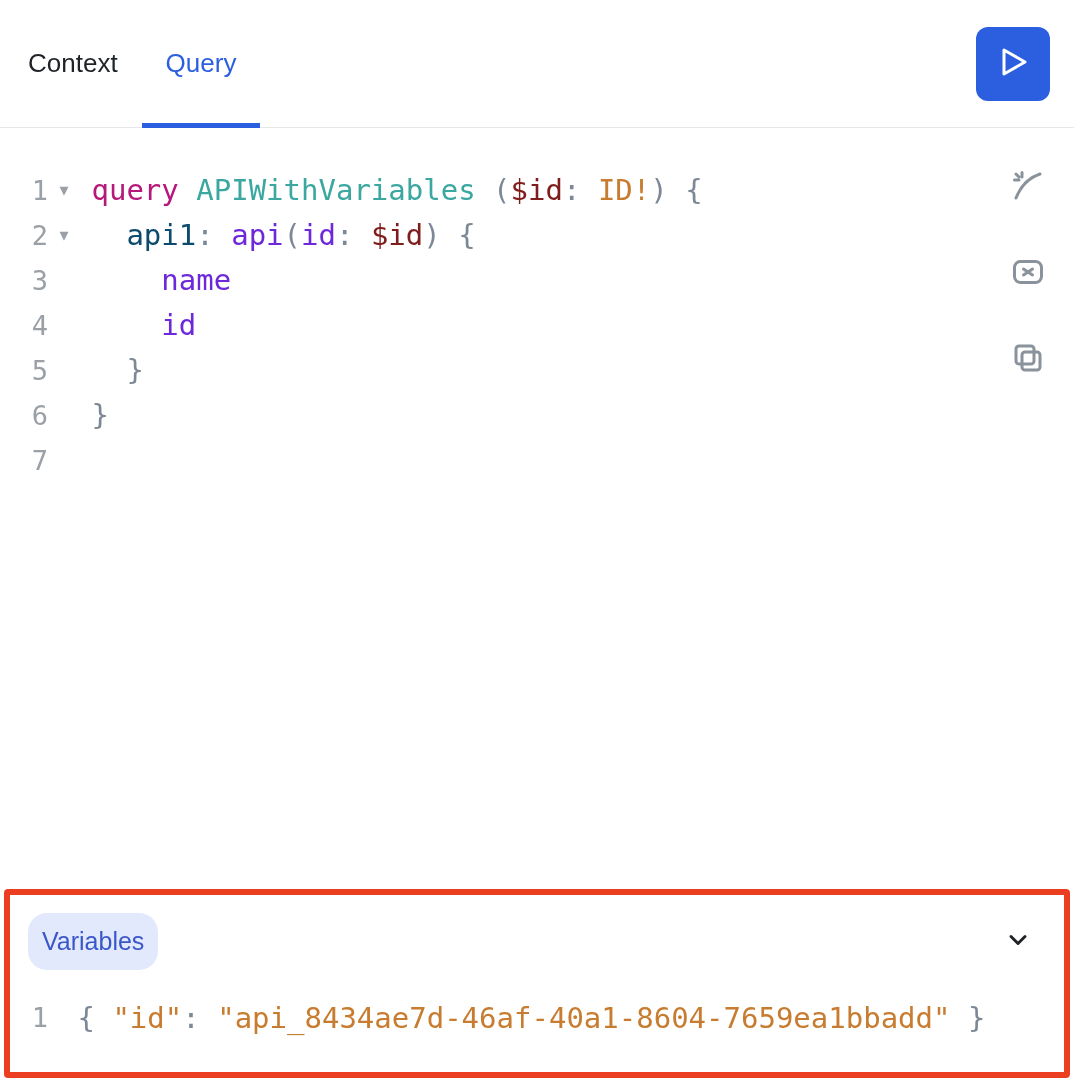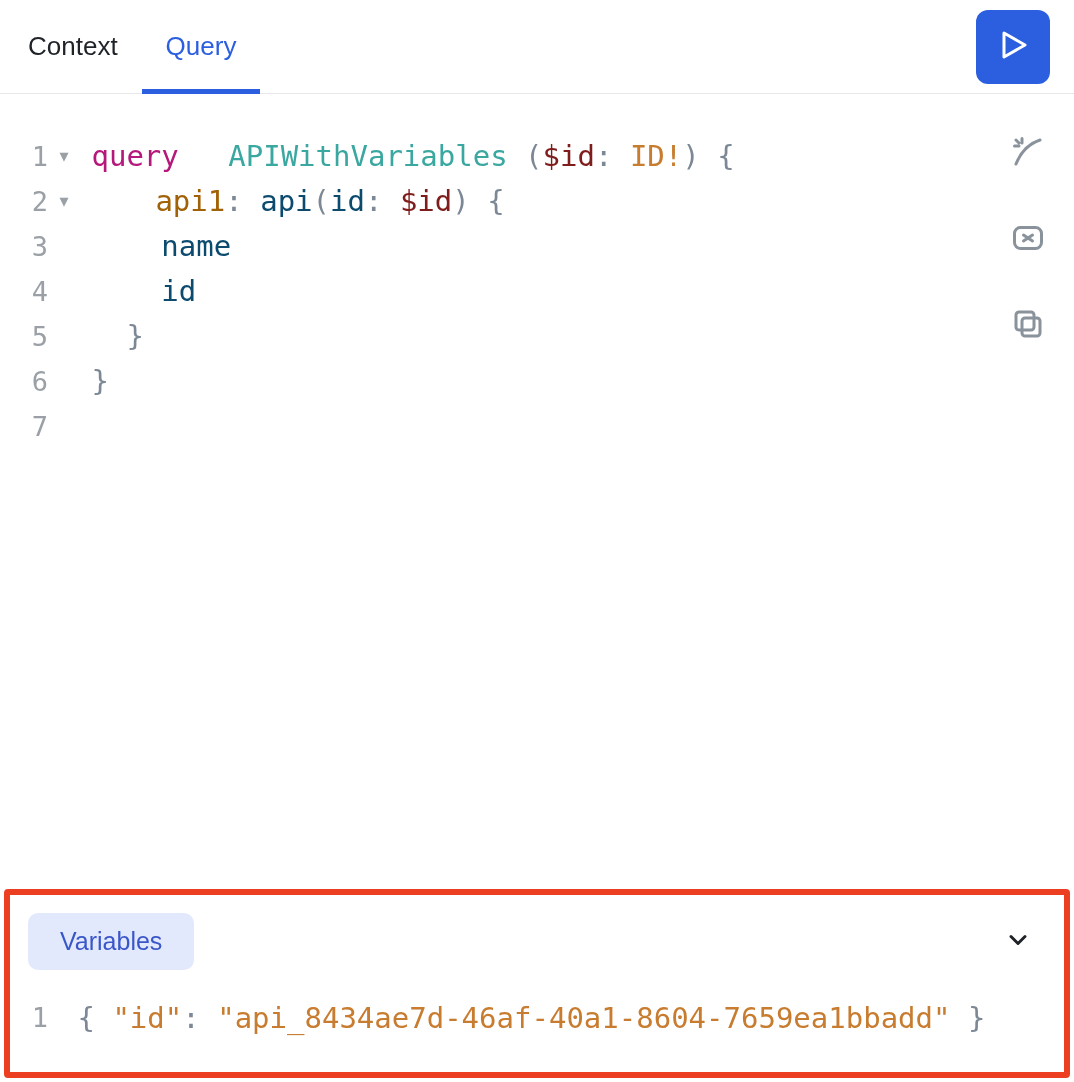--- a/index.html
+++ b/index.html
@@ -8,21 +8,21 @@
     background: #fff;
     width: 1074px;
     height: 1082px;
     overflow: hidden;
     color: #1f2328;
   }
   .top-tabs {
     display: flex;
     align-items: center;
     padding: 0 24px;
-    height: 94px;
+    height: 128px;
     border-bottom: 1px solid #e5e7eb;
     position: relative;
   }
   .tab {
     font-size: 26px;
     font-weight: 400;
     color: #1f2328;
     padding: 0 24px;
     height: 100%;
     display: flex;
@@ -77,29 +77,29 @@
     width: 20px;
     color: #9aa0a6;
     font-size: 15px;
     user-select: none;
     display: flex;
     align-items: center;
     justify-content: center;
   }
   .code { flex: 1; }
   .kw-query { color: #b5177a; }
-  .op-name { color: #3aa7a0; margin-left: 32px; }
+  .op-name { color: #3aa7a0; }
   .paren { color: #7c8895; }
   .var { color: #7f1d1d; }
   .colon { color: #7c8895; }
   .type { color: #c77c2f; }
   .bang { color: #c77c2f; }
   .brace { color: #7c8895; }
-  .alias { color: #a16207; margin-left: 29px; }
-  .field { color: #0c4a6e; }
+  .alias { color: #0c4a6e; }
+  .field { color: #6d28d9; }
 
   .side-icons {
     position: absolute;
     right: 28px;
     top: 40px;
     display: flex;
     flex-direction: column;
     gap: 50px;
     color: #8a929c;
   }
@@ -115,22 +115,22 @@
     border-radius: 4px;
     background: #fff;
   }
   .var-tabs {
     display: flex;
     align-items: center;
     padding: 18px 18px 10px 18px;
   }
   .var-tab {
     font-size: 25px;
-    padding: 14px 32px;
-    border-radius: 10px;
+    padding: 14px 14px;
+    border-radius: 19px;
     cursor: pointer;
     color: #1f2328;
   }
   .var-tab.active {
     background: #e3e9fc;
     color: #3a57c9;
   }
   .var-tab + .var-tab { margin-left: 30px; }
   .collapse-icon {
     margin-left: auto;

